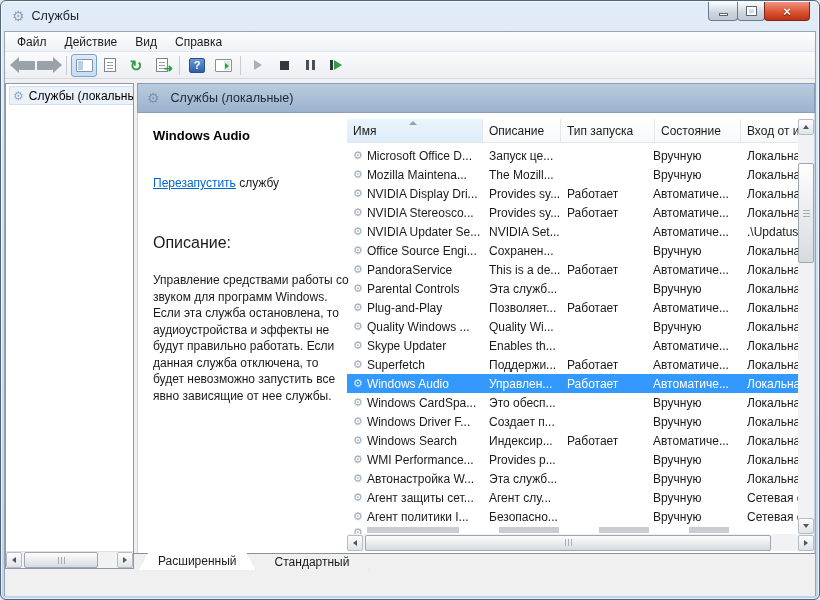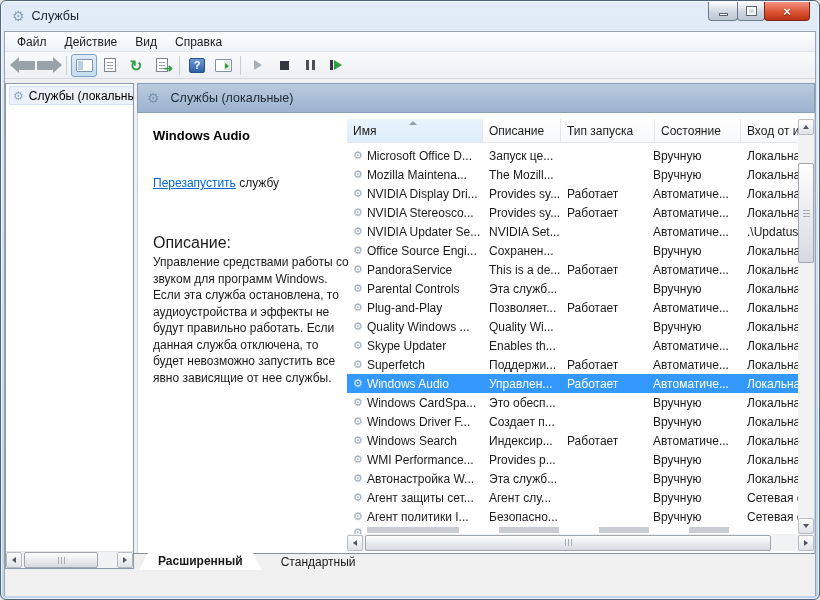--- a/index.html
+++ b/index.html
@@ -89,21 +89,21 @@
 
   
   .content { position:absolute; left:136px; right:4px; top:112px; height:440px; background:#fff; border-left:1px solid #c9d4e0; border-right:1px solid #c9d4e0; }
 
   
   .details { position:absolute; left:0; top:0; width:209px; height:100%; padding:15px 12px 0 15px; }
   .svc-title { font-size:13px; font-weight:bold; color:#000; margin-bottom:31px; }
   .action-line { font-size:12px; line-height:18px; color:#1a1a1a; white-space:nowrap; }
   .action-line a { color:#0066cc; text-decoration:underline; cursor:pointer; }
   .desc-label { margin-top:42px; font-size:16px; color:#1a1a1a; }
-  .desc-text { margin-top:2px; width:196px; font-size:12px; line-height:16.5px; color:#1a1a1a; }
+  .desc-text { margin-top:20px; width:196px; font-size:12px; line-height:16.5px; color:#1a1a1a; }
 
   
   .list { position:absolute; left:209px; right:0; top:0; bottom:0; }
   .lheader { position:absolute; left:0; top:6px; height:24px; display:flex; border-bottom:1px solid #e4e6e9; font-size:12px; color:#1a1a1a;text-align:right; }
   .hcell { border-right:1px solid #e4e6e9; background:linear-gradient(#ffffff,#f7f8fa); display:flex; align-items:center; padding-left:6px; position:relative; white-space:nowrap; overflow:hidden; }
   .hcell.sorted { background:linear-gradient(#eaf4fc,#dcedf9); }
   .sort-arrow { position:absolute; top:2px; left:62px; border-left:4px solid transparent; border-right:4px solid transparent; border-bottom:4px solid #93a1af; }
   .c0{width:136px} .c1{width:78px} .c2{width:86px} .c3{width:94px} .c4{width:63px;border-right:none}
   .rows { position:absolute; left:0; top:33px; }
   .trow { display:flex; height:19px; align-items:center; font-size:12px; color:#1a1a1a; white-space:nowrap; }
@@ -123,21 +123,21 @@
   
   .hscroll { position:absolute; left:0; right:0; top:421px; height:17px; background:#f1f2f4; display:flex; align-items:center; }
   .hscroll .thumb { height:16px; margin-left:2px; width:406px; }
   .hscroll .spacer { flex:1; }
 
   
   .tabs { position:absolute; left:133px; right:4px; top:552px; height:17px; background:#f0f0f0; border-top:1px solid #8a9097; display:flex; padding-left:5px; }
   .tab { height:17px; line-height:16px; font-size:12px; color:#1a1a1a; padding:0 19px; margin-top:-1px;
          clip-path:polygon(9px 0, calc(100% - 9px) 0, 100% 100%, 0 100%);
          filter:drop-shadow(1px 0 0 #8a9097) drop-shadow(-1px 0 0 #8a9097); }
-  .tab.active { background:#fff;font-weight:bold; }
+  .tab.active { background:#fff; }
   .tab.inactive { background:#f0f0f0; margin-top:0; height:16px; }
 
   .statusarea { position:absolute; left:4px; right:4px; top:569px; bottom:3px; background:#f0f0f0; }
 </style>
 </head>
 <body>
 
 <div id="window">
 
   <div class="titlebar">

